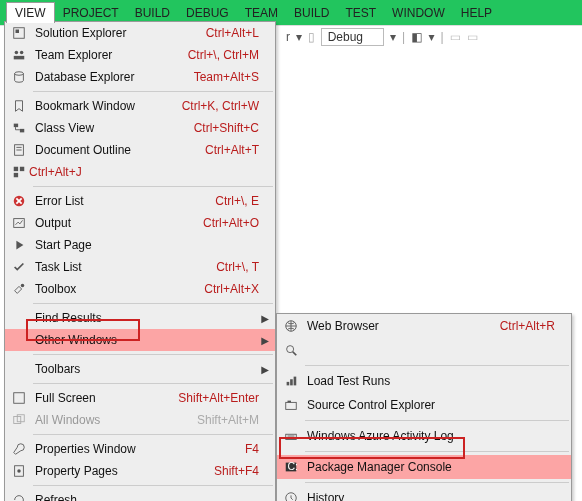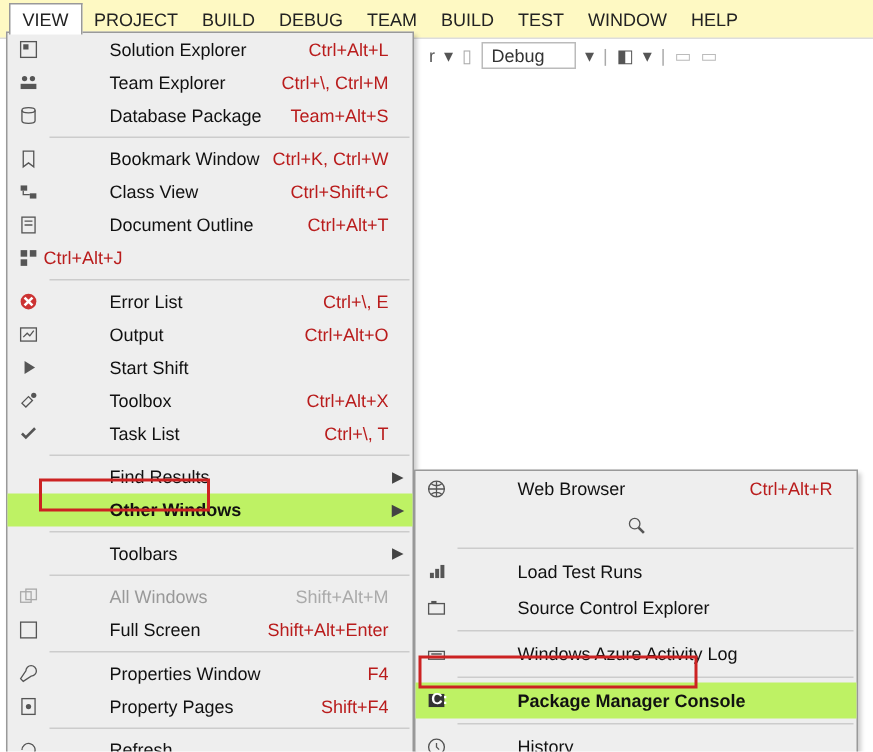--- a/index.html
+++ b/index.html
@@ -1,35 +1,35 @@
 <!DOCTYPE html>
 <html><head>
 <meta charset="utf-8">
 <style>
 * { margin: 0; padding: 0; box-sizing: border-box; font-family: "Segoe UI", Tahoma, sans-serif; font-size: 12px; }
 body { background: #fff; width: 582px; height: 501px; overflow: hidden; position: relative; }
-.menubar { display: flex; height: 26px; align-items: center; padding-left: 6px; border-bottom: 1px solid #ddd; background: #fef9c3; }
+.menubar { display: flex; height: 26px; align-items: center; padding-left: 6px; border-bottom: 1px solid #ddd; background: #22c55e; }
 .menubar .mitem { padding: 3px 8px; color: #222; cursor: default; }
 .menubar .mitem.open { background: #fff; border: 1px solid #999; border-bottom: none; position: relative; z-index: 5; }
 .toolbar-bg { position: absolute; top: 22px; left: 280px; right: 0; height: 30px; display: flex; align-items: center; gap: 6px; padding-left: 6px; color: #555; }
 .toolbar-bg .sep { color: #aaa; }
 .toolbar-bg .debug { border: 1px solid #bbb; padding: 1px 20px 1px 6px; color: #333; background: #fff; }
 .dropdown { position: absolute; top: 21px; left: 4px; width: 272px; background: #eee; border: 1px solid #999; box-shadow: 2px 2px 3px rgba(0,0,0,0.2); z-index: 4; }
 .row { display: flex; align-items: center; height: 22px; padding: 0 4px; position: relative; }
-.row.hover { background: #bef264; font-weight: bold; }
+.row.hover { background: #fca5a5; }
 .row .icon { width: 20px; display: flex; justify-content: center; color: #555; }
 .row .icon svg { width: 14px; height: 14px; }
-.row .lbl { flex: 1; padding-left: 6px; color: #111; margin-left: 38px; }
+.row .lbl { flex: 1; padding-left: 6px; color: #111; }
 .row .lbl.dim { color: #999; }
 .row .sc { color: #b91c1c; padding-right: 12px; }
 .row .sc.dim { color: #aaa; }
 .row .arrow { position: absolute; right: 6px; color: #444; font-size: 10px; }
 .sepline { height: 1px; background: #ccc; margin: 3px 2px 3px 28px; }
 .submenu { position: absolute; top: 313px; left: 276px; width: 296px; background: #eee; border: 1px solid #999; box-shadow: 2px 2px 3px rgba(0,0,0,0.2); z-index: 6; }
-.submenu .row { height: 24px; justify-content: center; }
+.submenu .row { height: 24px; }
 .redbox { position: absolute; border: 2px solid #c22; pointer-events: none; z-index: 10; }
 </style>
 </head>
 <body>
 
 <div class="menubar">
     <span class="mitem open">VIEW</span>
     <span class="mitem">PROJECT</span>
     <span class="mitem">BUILD</span>
     <span class="mitem">DEBUG</span>
@@ -76,21 +76,21 @@
       <span class="lbl">Team Explorer</span>
       <span class="sc">Ctrl+\, Ctrl+M</span>
     </div>
     <div class="row">
       <span class="icon">
         <svg viewBox="0 0 16 16">
           <ellipse cx="8" cy="4" rx="5" ry="2" fill="none" stroke="#555"></ellipse>
           <path d="M3 4v8a5 2 0 0 0 10 0V4" fill="none" stroke="#555"></path>
         </svg>
       </span>
-      <span class="lbl">Database Package</span>
+      <span class="lbl">Database Explorer</span>
       <span class="sc">Team+Alt+S</span>
     </div>
     <div class="sepline"></div>
     <div class="row">
       <span class="icon">
         <svg viewBox="0 0 16 16">
           <path d="M4 2h8v12l-4-3-4 3z" fill="none" stroke="#555"></path>
         </svg>
       </span>
       <span class="lbl">Bookmark Window</span>
@@ -149,40 +149,40 @@
       </span>
       <span class="lbl">Output</span>
       <span class="sc">Ctrl+Alt+O</span>
     </div>
     <div class="row">
       <span class="icon">
         <svg viewBox="0 0 16 16">
           <path d="M5 3v10l8-5z" fill="#555"></path>
         </svg>
       </span>
-      <span class="lbl">Start Shift</span>
+      <span class="lbl">Start Page</span>
+    </div>
+    <div class="row">
+      <span class="icon">
+        <svg viewBox="0 0 16 16">
+          <path d="M3 8l3 3 7-7" fill="none" stroke="#555" stroke-width="2"></path>
+        </svg>
+      </span>
+      <span class="lbl">Task List</span>
+      <span class="sc">Ctrl+\, T</span>
     </div>
     <div class="row">
       <span class="icon">
         <svg viewBox="0 0 16 16">
           <path d="M3 10l5-5 3 3-5 5z" fill="none" stroke="#555"></path>
           <circle cx="12" cy="4" r="2" fill="#555"></circle>
         </svg>
       </span>
       <span class="lbl">Toolbox</span>
       <span class="sc">Ctrl+Alt+X</span>
-    </div>
-    <div class="row">
-      <span class="icon">
-        <svg viewBox="0 0 16 16">
-          <path d="M3 8l3 3 7-7" fill="none" stroke="#555" stroke-width="2"></path>
-        </svg>
-      </span>
-      <span class="lbl">Task List</span>
-      <span class="sc">Ctrl+\, T</span>
     </div>
     <div class="sepline"></div>
     <div class="row">
       <span class="icon"></span>
       <span class="lbl">Find Results</span>
       <span class="arrow">▶</span>
     </div>
     <div class="row hover">
       <span class="icon"></span>
       <span class="lbl">Other Windows</span>
@@ -191,35 +191,35 @@
     <div class="sepline"></div>
     <div class="row">
       <span class="icon"></span>
       <span class="lbl">Toolbars</span>
       <span class="arrow">▶</span>
     </div>
     <div class="sepline"></div>
     <div class="row">
       <span class="icon">
         <svg viewBox="0 0 16 16">
+          <rect x="2" y="2" width="12" height="12" fill="none" stroke="#555"></rect>
+        </svg>
+      </span>
+      <span class="lbl">Full Screen</span>
+      <span class="sc">Shift+Alt+Enter</span>
+    </div>
+    <div class="row">
+      <span class="icon">
+        <svg viewBox="0 0 16 16">
           <rect x="2" y="4" width="8" height="8" fill="none" stroke="#aaa"></rect>
           <rect x="6" y="2" width="8" height="8" fill="none" stroke="#aaa"></rect>
         </svg>
       </span>
       <span class="lbl dim">All Windows</span>
       <span class="sc dim">Shift+Alt+M</span>
-    </div>
-    <div class="row">
-      <span class="icon">
-        <svg viewBox="0 0 16 16">
-          <rect x="2" y="2" width="12" height="12" fill="none" stroke="#555"></rect>
-        </svg>
-      </span>
-      <span class="lbl">Full Screen</span>
-      <span class="sc">Shift+Alt+Enter</span>
     </div>
     <div class="sepline"></div>
     <div class="row">
       <span class="icon">
         <svg viewBox="0 0 16 16">
           <path d="M10 2a4 4 0 0 1 0 8l-6 4-2-2 4-6a4 4 0 0 1 4-4z" fill="none" stroke="#555"></path>
         </svg>
       </span>
       <span class="lbl">Properties Window</span>
       <span class="sc">F4</span>

